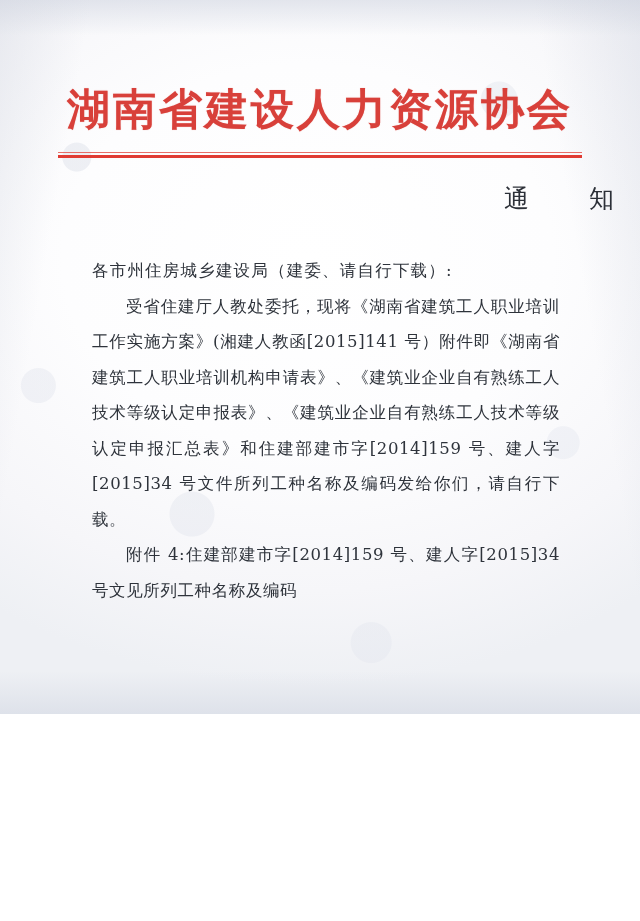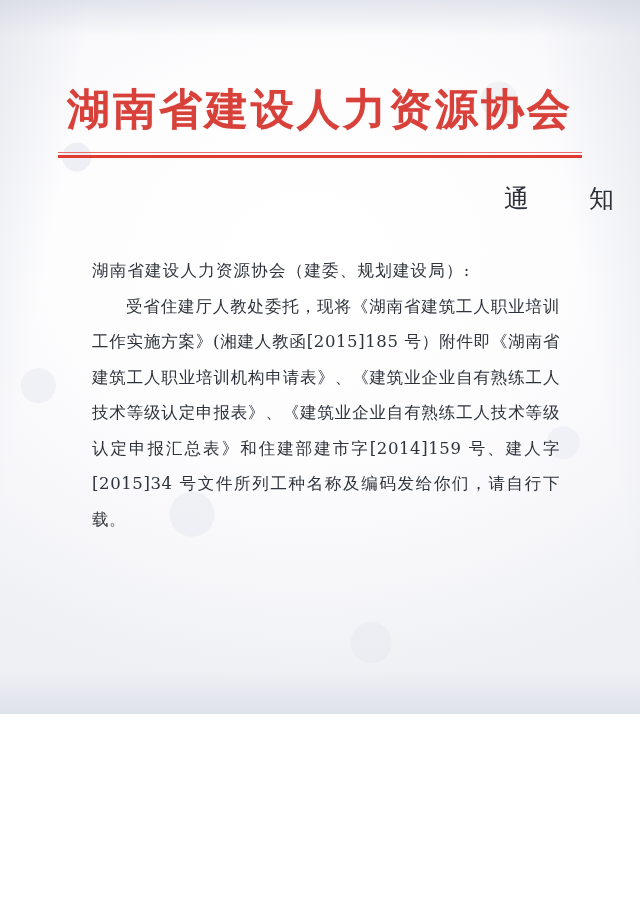--- a/index.html
+++ b/index.html
@@ -192,27 +192,28 @@
     </div>
 
     <div class="rule-double rule-head">
       <div class="thin"></div>
       <div class="thick"></div>
     </div>
 
     <div class="doc-title">通  知</div>
 
     <div class="body-block">
-      <div class="addressee">湖南省建设人力资源协会（建委、规划建设局）:</div>
-
-      <div class="para indent para-main">受省住建厅人教处委托，现将《湖南省建筑工人职业培训工作实施方案》(湘建人教函[2015]185 号）附件即《湖南省建筑工人职业培训机构申请表》、《建筑业企业自有熟练工人技术等级认定申报表》、《建筑业企业自有熟练工人技术等级认定申报汇总表》和住建部建市字[2014]159 号、建人字[2015]34 号文件所列工种名称及编码发给你们，请自行下载。</div>
-
-
-
-
+      <div class="addressee">各市州住房城乡建设局（建委、请自行下载）:</div>
+
+      <div class="para indent para-main">受省住建厅人教处委托，现将《湖南省建筑工人职业培训工作实施方案》(湘建人教函[2015]141 号）附件即《湖南省建筑工人职业培训机构申请表》、《建筑业企业自有熟练工人技术等级认定申报表》、《建筑业企业自有熟练工人技术等级认定申报汇总表》和住建部建市字[2014]159 号、建人字[2015]34 号文件所列工种名称及编码发给你们，请自行下载。</div>
+
+
+
+
+      <div class="attach-wrap">附件 4:住建部建市字[2014]159 号、建人字[2015]34 号文见所列工种名称及编码</div>
     </div>
 
     <div class="seal">
       <svg width="117" height="117" viewBox="0 0 117 117" aria-hidden="true">
         <defs>
           <path id="sealArc" d="M 58.5,58.5 m -43,0 a 43,43 0 1,1 86,0 a 43,43 0 1,1 -86,0"></path>
         </defs>
         <circle cx="58.5" cy="58.5" r="55" fill="none" stroke="#c8312c" stroke-width="3.2" opacity="0.9"></circle>
         <circle cx="58.5" cy="58.5" r="51.5" fill="none" stroke="#c8312c" stroke-width="0.8" opacity="0.45"></circle>
         <text font-family="'DejaVu Serif','Liberation Serif',serif" font-size="13.5" font-weight="bold" fill="#c8312c" opacity="0.88" letter-spacing="3.2">

